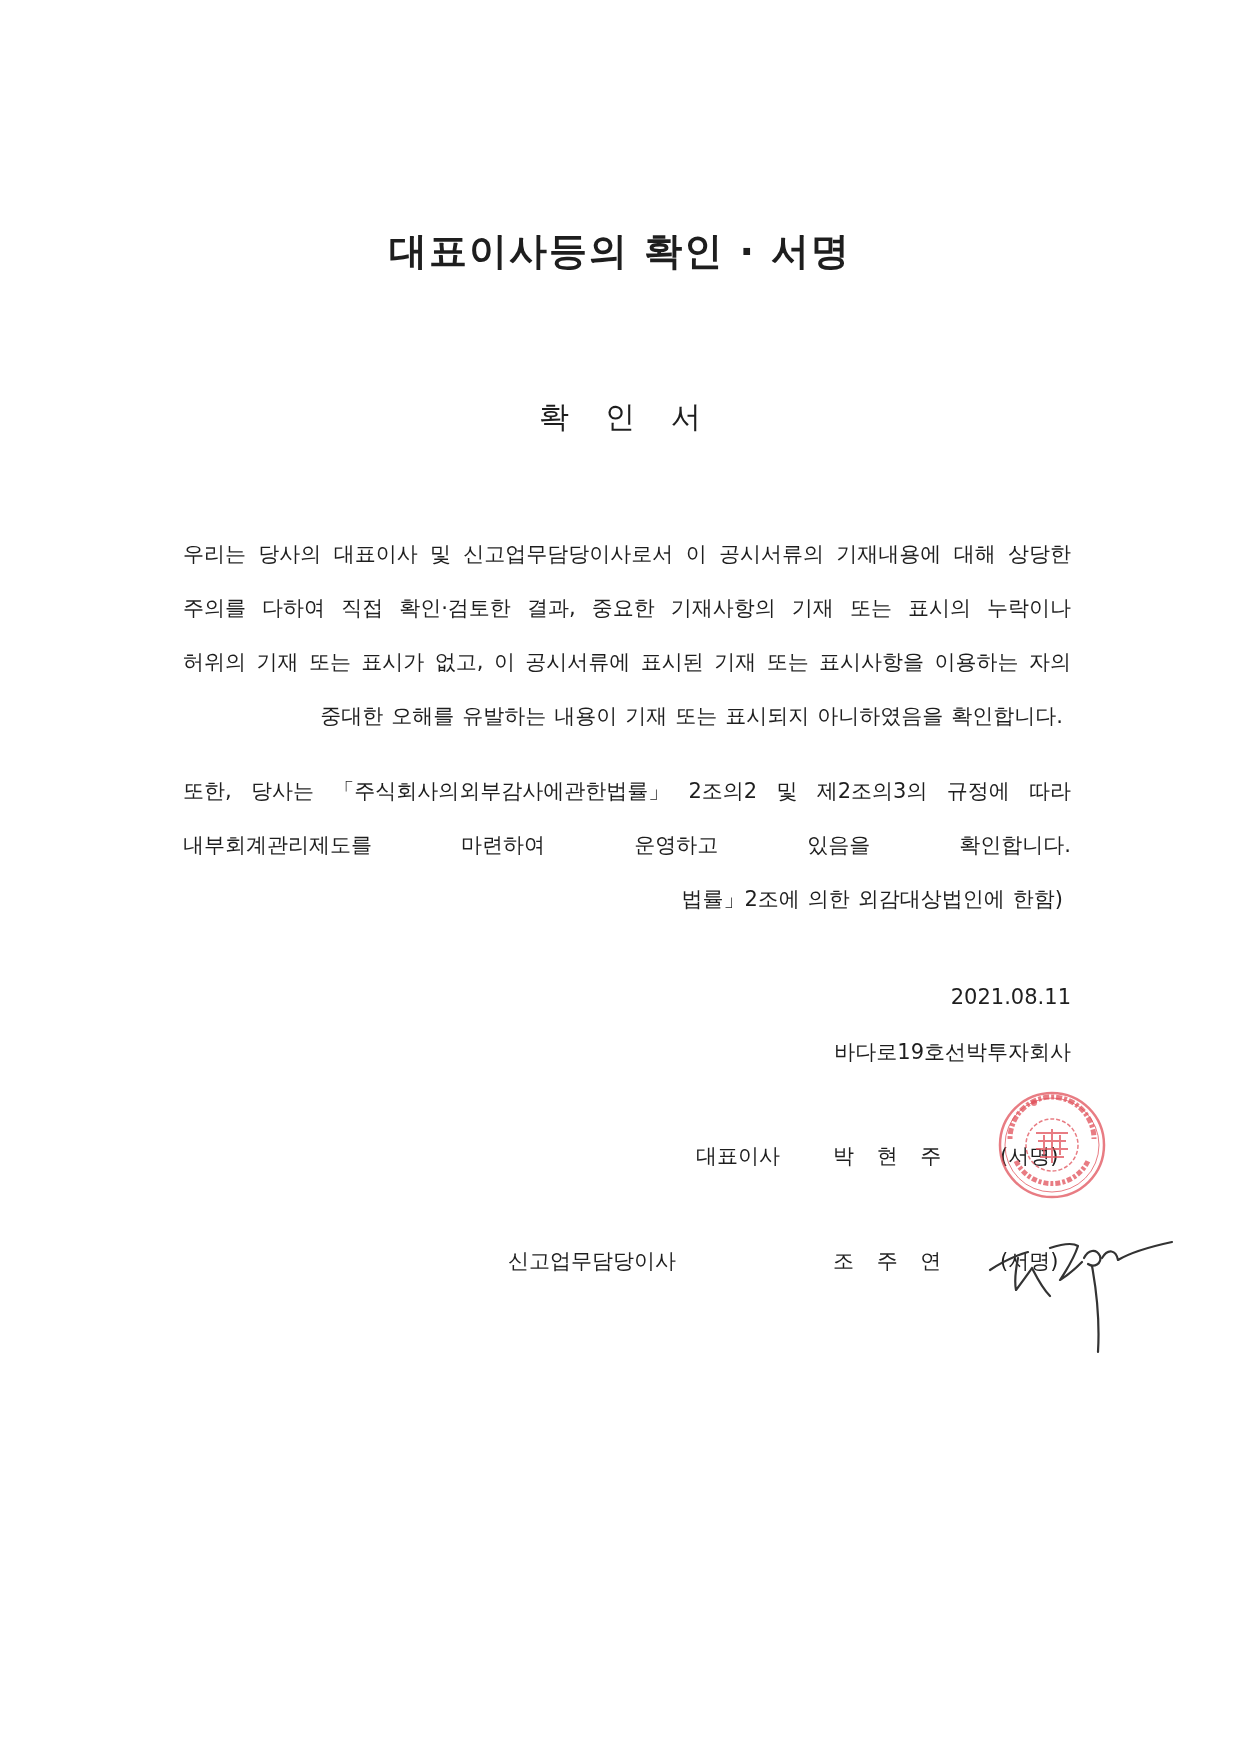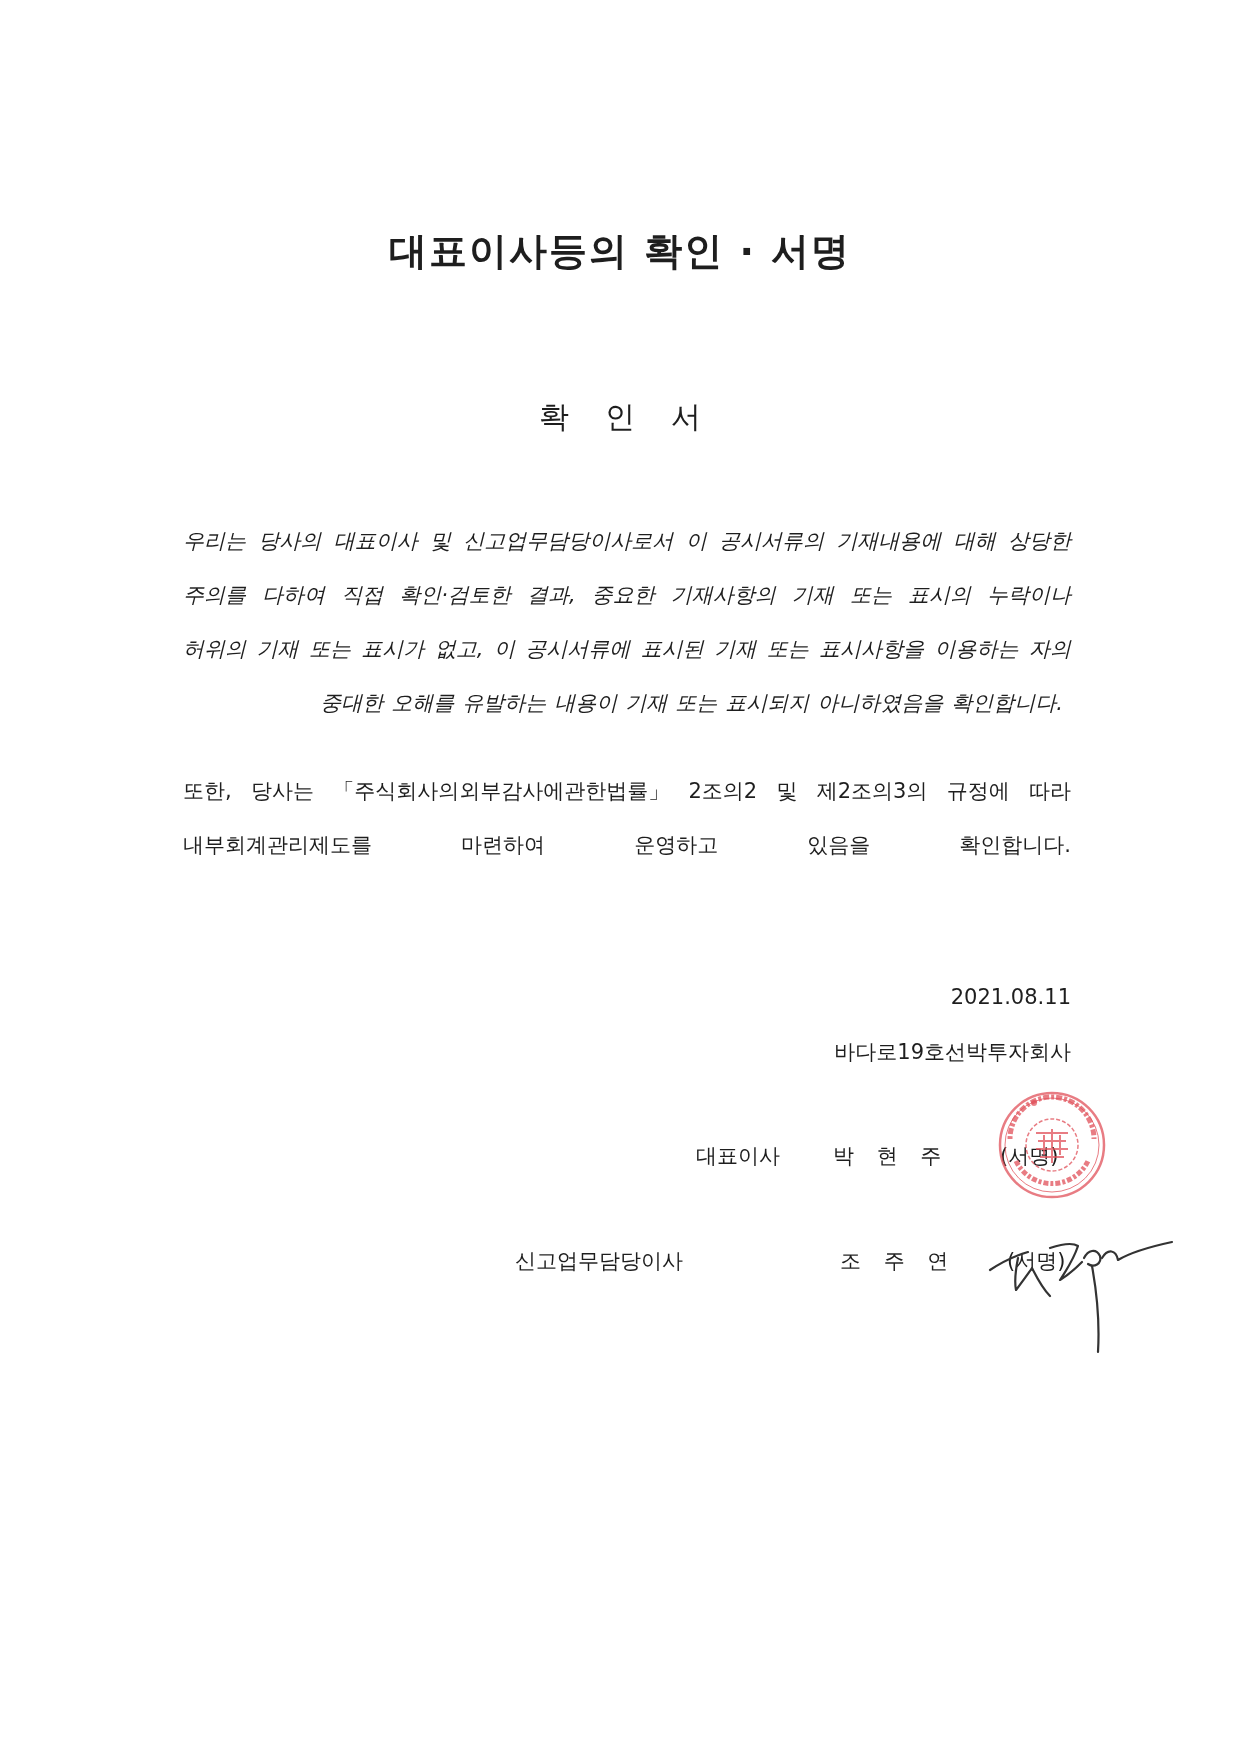--- a/index.html
+++ b/index.html
@@ -6,30 +6,30 @@
   body { width: 1240px; height: 1753px; position: relative; overflow: hidden;
          font-family: "DejaVu Sans", "Liberation Sans", sans-serif; color: #1e1e1e; }
   .abs { position: absolute; white-space: nowrap; }
   #doc-title { left: 0; width: 1240px; top: 226px; text-align: center; font-size: 38px; letter-spacing: 2px; font-weight: bold; }
   #doc-subtitle { left: 0; width: 1240px; top: 397px; text-align: center; font-size: 30px; }
   #doc-subtitle span { display: inline-block; margin: 0 18px; }
   .para { position: absolute; left: 183px; width: 888px; font-size: 21px; }
   .line { display: flex; justify-content: space-between; height: 54px; line-height: 54px; }
   .line.last { justify-content: flex-end; }
   .line.last span { margin-right: 8px; }
-  #para1 { top: 514px; font-style: italic; }
+  #para1 { top: 527px; }
   #para2 { top: 764px; }
   #date { right: 169px; top: 985px; font-size: 21px; }
   #company { right: 169px; top: 1038px; font-size: 21px; }
   .sig-row { position: absolute; font-size: 21px; top: 0; }
   .role { position: absolute; right: 460px; }
   .person { position: absolute; left: 833px; letter-spacing: 8px; }
   .sign-label { position: absolute; left: 1000px; }
   #row-ceo { top: 1142px; left: 0; width: 1240px; height: 30px; }
-  #row-cfo { top: 1247px; left: 7px; width: 1136px; height: 30px; }
+  #row-cfo { top: 1247px; left: 0; width: 1136px; height: 30px; }
   #stamp { position: absolute; left: 996px; top: 1089px; width: 112px; height: 112px; }
   #signature { position: absolute; left: 988px; top: 1228px; width: 190px; height: 130px; }
 </style>
 </head>
 <body>
 
 <div id="doc-title" class="abs">대표이사등의 확인 · 서명</div>
 
 <div id="doc-subtitle" class="abs">
   <span>확</span><span>인</span><span>서</span>
@@ -99,20 +99,26 @@
       <span>규정에</span>
       <span>따라</span>
     </div>
     <div class="line">
       <span>내부회계관리제도를</span>
       <span>마련하여</span>
       <span>운영하고</span>
       <span>있음을</span>
       <span>확인합니다.</span>
     </div>
+    <div class="line last">
+      <span>법률」2조에</span>
+      <span>의한</span>
+      <span>외감대상법인에</span>
+      <span>한함)</span>
+    </div>
   </div>
 
 <div id="date" class="abs">2021.08.11</div>
 <div id="company" class="abs">바다로19호선박투자회사</div>
 
 <div id="row-ceo" class="sig-row">
   <span class="role">대표이사</span>
   <span class="person">박 현 주</span>
   <span class="sign-label">(서명)</span>
 </div>

